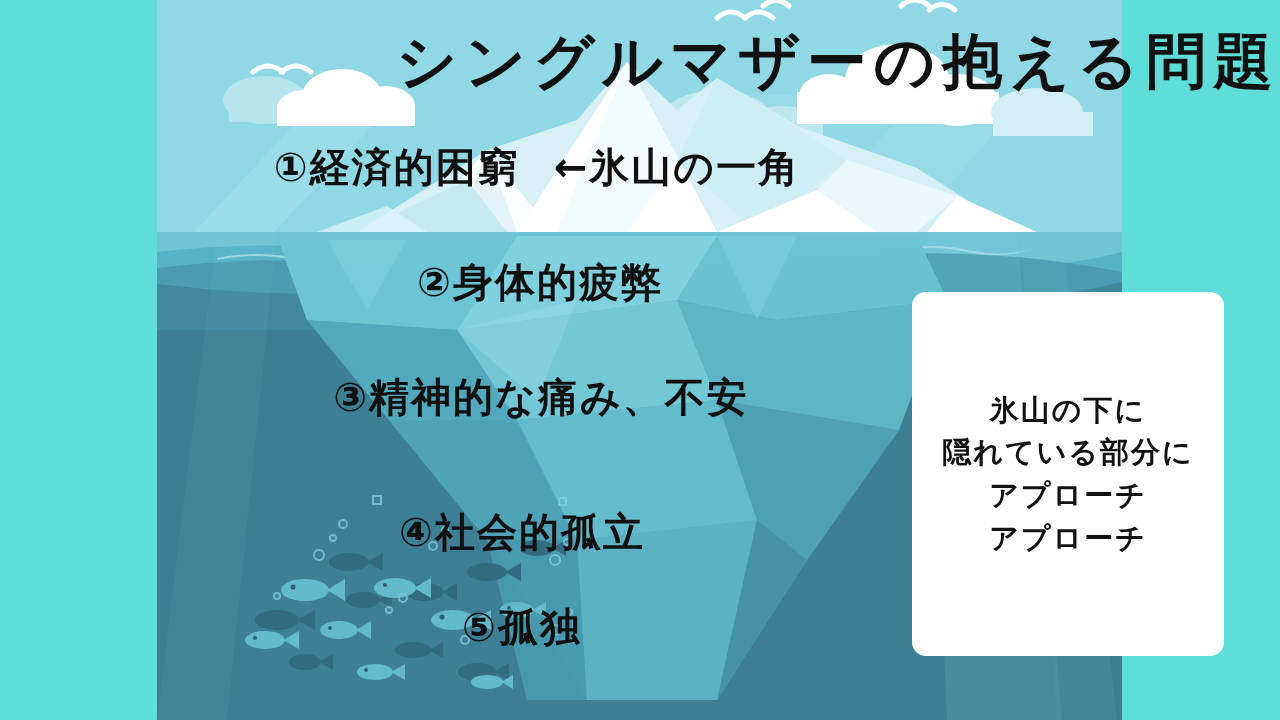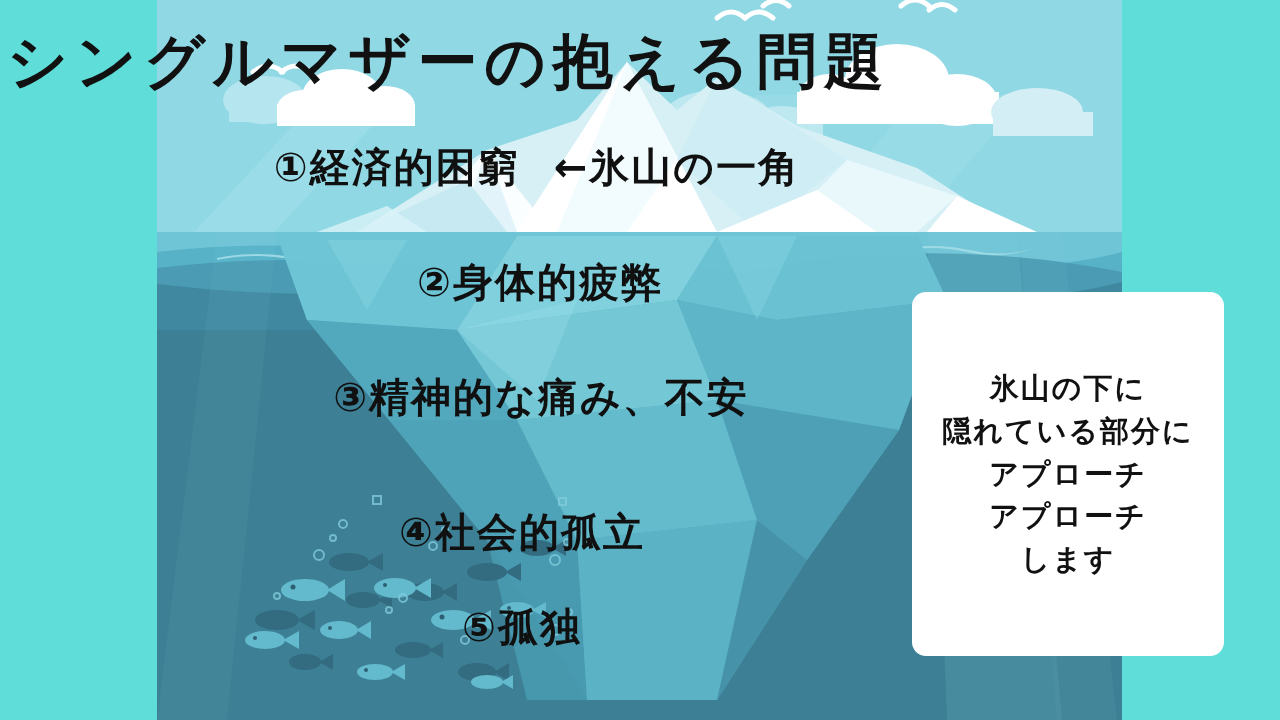--- a/index.html
+++ b/index.html
@@ -46,21 +46,21 @@
     inset: 0;
     pointer-events: none;
   }
   .text-layer > * { pointer-events: auto; }
 
   .title {
     position: absolute;
     left: 0;
     top: 28px;
     width: 1280px;
-    text-align: left;
+    text-align: right;
     color: #111111;
     font-size: 60px;
     font-weight: 700;
     letter-spacing: 7px;
     line-height: 1.1;
     white-space: nowrap;
     text-indent: 7px;
   }
 
   .item {
@@ -370,17 +370,16 @@
 
     <div class="item item-5">
       <span>⑤孤独</span>
     </div>
 
     <div class="callout">
       <div class="callout-line">氷山の下に</div>
       <div class="callout-line">隠れている部分に</div>
       <div class="callout-line">アプローチ</div>
       <div class="callout-line">アプローチ</div>
-      <div class="callout-line">します</div>
     </div>
 
   </div>
 </div>
 
 </body></html>

